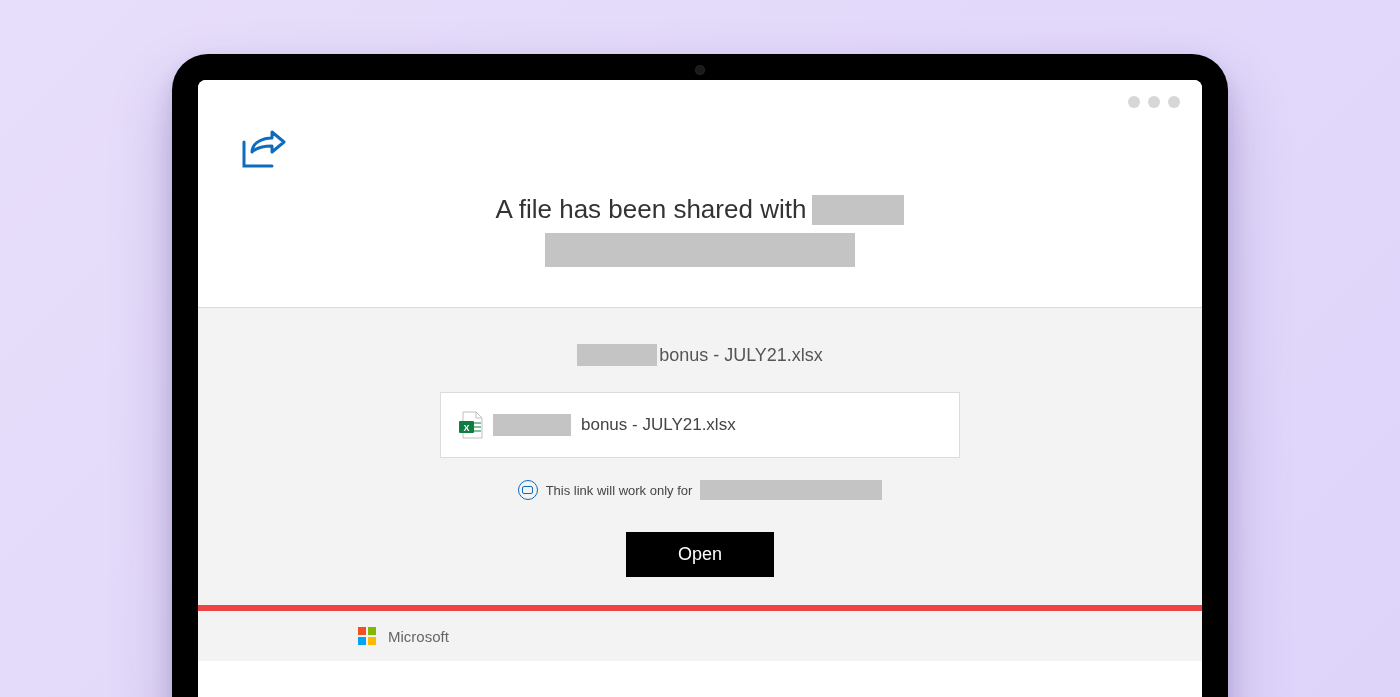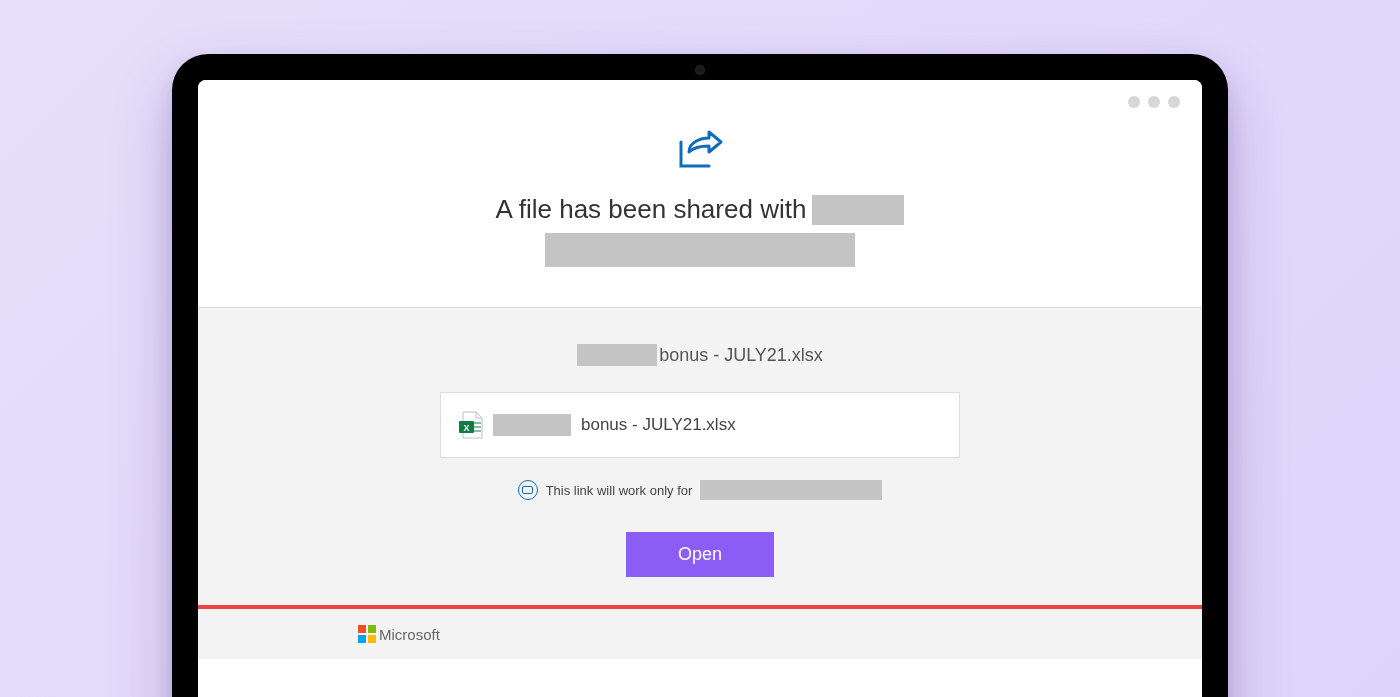--- a/index.html
+++ b/index.html
@@ -51,21 +51,20 @@
   }
   .window-dots span {
     width: 12px;
     height: 12px;
     background: #d7d7d7;
     border-radius: 50%;
     display: block;
   }
   
   .top-section {
-    text-align: center;
     padding: 48px 40px 40px 40px;
     border-bottom: 1px solid #d9d9d9;
     background: #fff;
   }
   .share-icon {
     display: inline-block;
     margin-bottom: 18px;
   }
   .headline {
     font-size: 26px;
@@ -92,21 +91,21 @@
     display:inline-block;
     background:#c4c4c4;
     height:34px;
     width:310px;
   }
   
   .mid-section {
     background: #f3f3f3;
     padding: 36px 40px 28px 40px;
     text-align:center;
-    border-bottom: 4px solid #ef4444;
+    border-bottom: 6px solid #ef4444;
   }
   .filename-line {
     font-size: 18px;
     color: #555;
     display:flex;
     align-items:center;
     justify-content:center;
     gap:2px;
     margin-bottom: 26px;
   }
@@ -163,34 +162,34 @@
     width:18px;height:18px;
     border:1.5px solid #0f6cbd;
     border-radius:50%;
     display:flex;align-items:center;justify-content:center;
     flex-shrink:0;
   }
   .secure-badge-inner {
     width:9px;height:6px;border:1.5px solid #0f6cbd;border-radius:2px;
   }
   .open-btn {
-    background:#8b5cf6;
+    background:#000000;
     color:#fff;
     font-size:18px;
     border:none;
     padding: 12px 52px;
     cursor:pointer;
   }
   
   .footer {
     background:#f3f3f3;
     padding: 16px 160px;
     display:flex;
     align-items:center;
-    gap:3px;
+    gap:12px;
     font-size:15px;
     color:#666;
   }
   .ms-logo {
     width:18px;height:18px;
     display:grid;
     grid-template-columns:1fr 1fr;
     grid-template-rows:1fr 1fr;
     gap:1.5px;
   }

